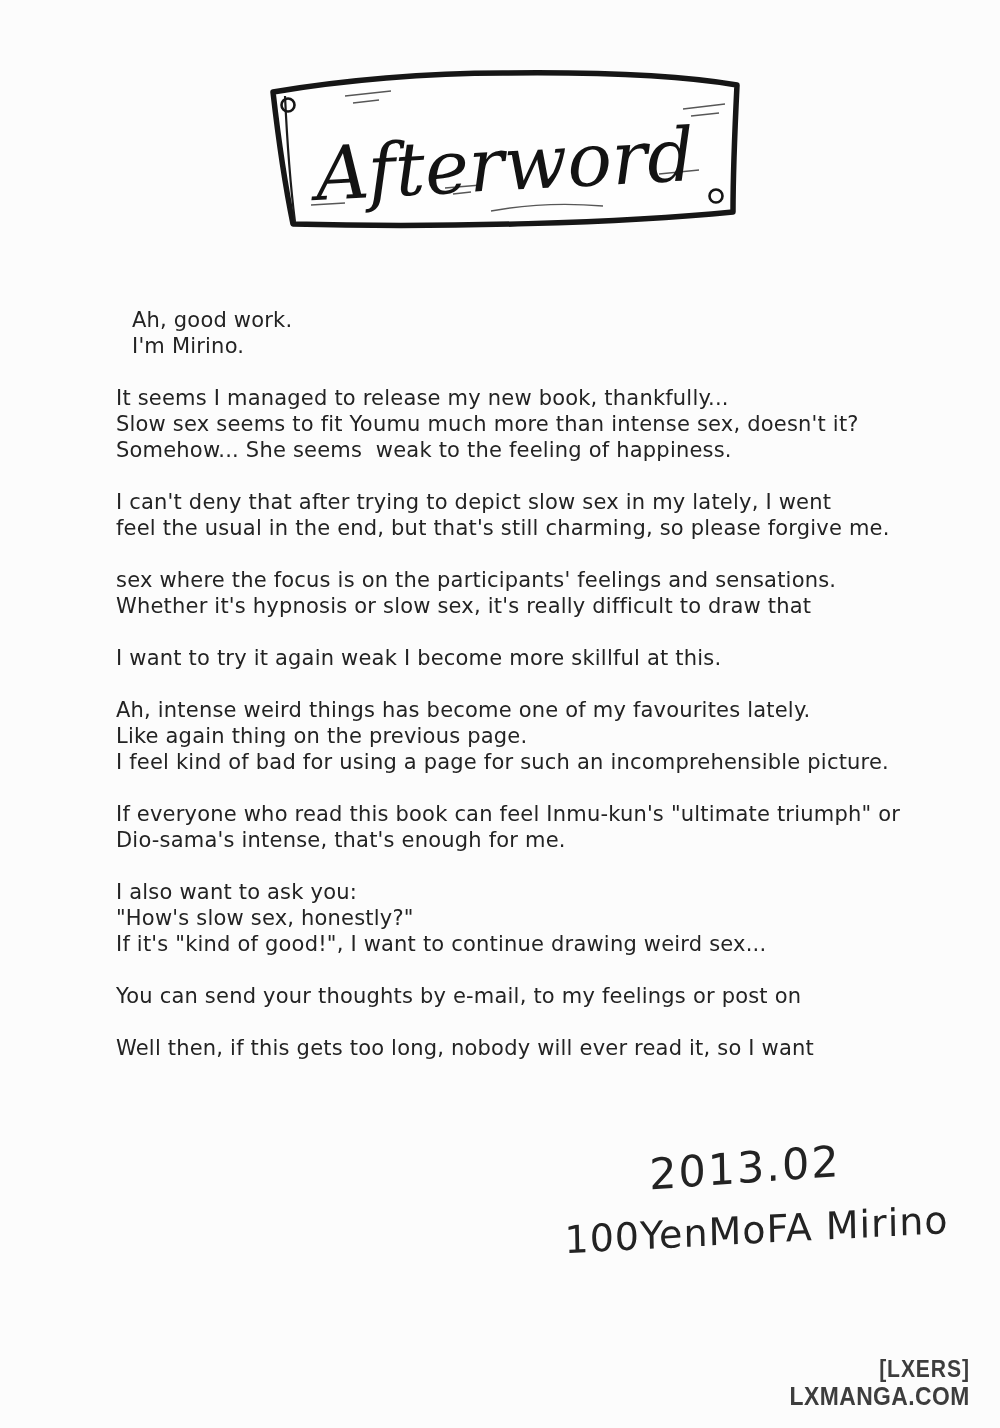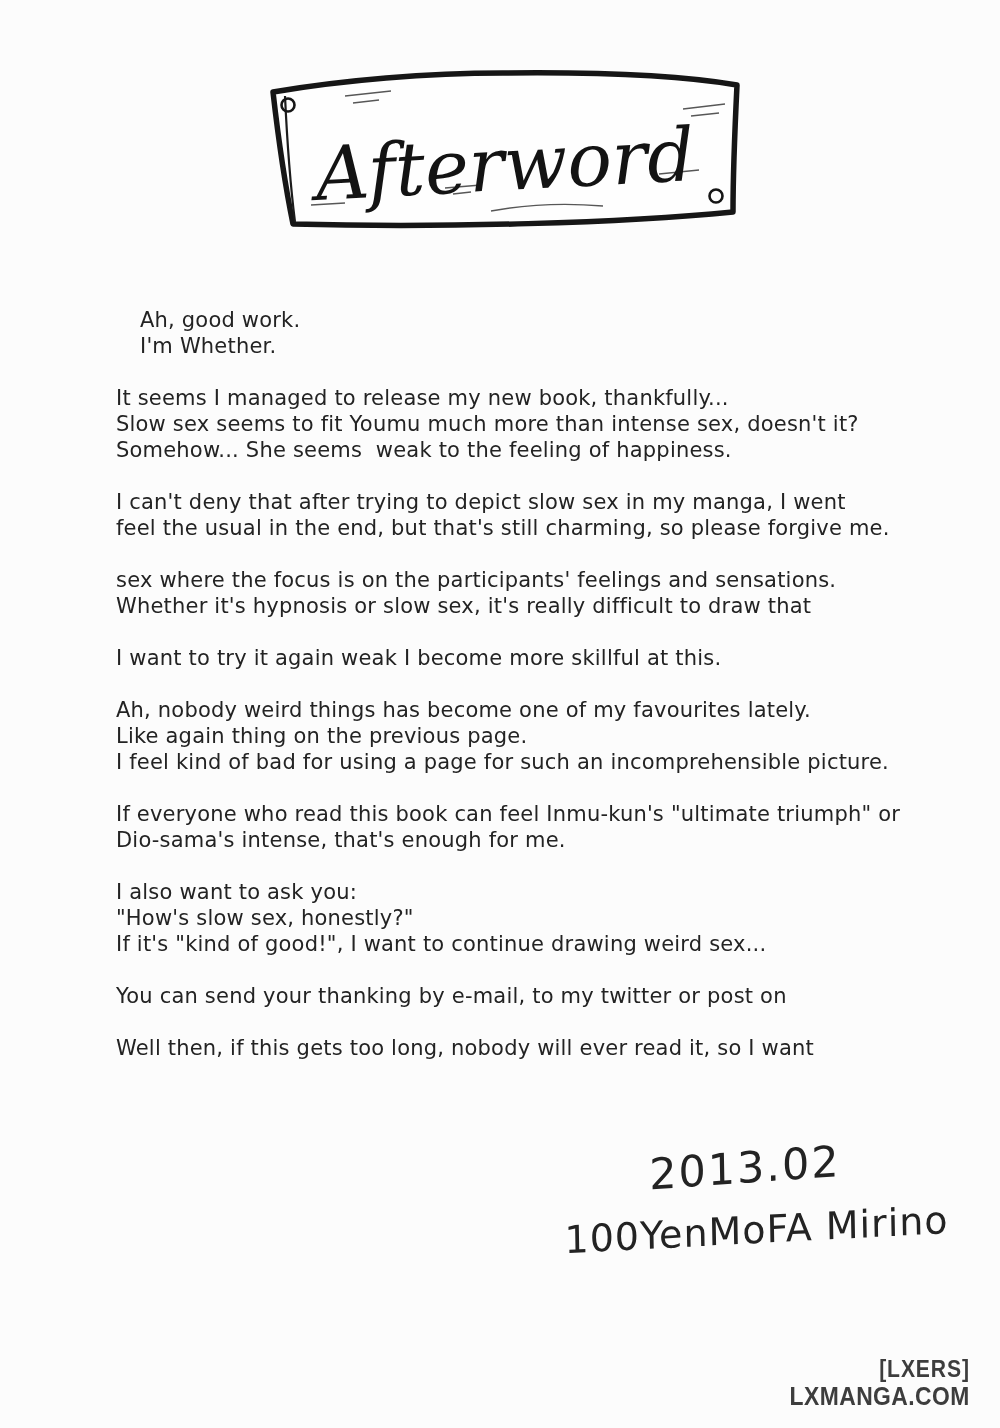--- a/index.html
+++ b/index.html
@@ -33,21 +33,21 @@
   .content {
     position: absolute;
     left: 116px;
     top: 307px;
     width: 860px;
     font-size: 21px;
     line-height: 26px;
     letter-spacing: 0.2px;
   }
   .paragraph { margin: 0 0 26px 0; }
-  .paragraph.indent { margin-left: 24px; }
+  .paragraph.indent { margin-left: 16px; }
   .line { white-space: pre-wrap; }
 
   
   .signature {
     position: absolute;
     right: 52px;
     top: 1136px;
     text-align: right;
   }
   .sig-date {
@@ -103,54 +103,54 @@
         <path d="M238,147 Q292,137 350,142"></path>
         <path d="M406,110 L446,106"></path>
       </g>
       <text class="sign-title-text" x="252" y="126" font-size="74" text-anchor="middle" fill="#131313" transform="rotate(-3 252 100)">Afterword</text>
     </svg>
   </div>
 
   <div class="content">
     <div class="paragraph indent">
       <div class="line">Ah, good work.</div>
-      <div class="line">I'm Whether.</div>
+      <div class="line">I'm Mirino.</div>
     </div>
     <div class="paragraph">
       <div class="line">It seems I managed to release my new book, thankfully...</div>
       <div class="line">Slow sex seems to fit Youmu much more than intense sex, doesn't it?</div>
       <div class="line">Somehow... She seems  weak to the feeling of happiness.</div>
     </div>
     <div class="paragraph">
-      <div class="line">I can't deny that after trying to depict slow sex in my manga, I went</div>
+      <div class="line">I can't deny that after trying to depict slow sex in my lately, I went</div>
       <div class="line">feel the usual in the end, but that's still charming, so please forgive me.</div>
     </div>
     <div class="paragraph">
       <div class="line">sex where the focus is on the participants' feelings and sensations.</div>
       <div class="line">Whether it's hypnosis or slow sex, it's really difficult to draw that</div>
     </div>
     <div class="paragraph">
       <div class="line">I want to try it again weak I become more skillful at this.</div>
     </div>
     <div class="paragraph">
-      <div class="line">Ah, nobody weird things has become one of my favourites lately.</div>
+      <div class="line">Ah, intense weird things has become one of my favourites lately.</div>
       <div class="line">Like again thing on the previous page.</div>
       <div class="line">I feel kind of bad for using a page for such an incomprehensible picture.</div>
     </div>
     <div class="paragraph">
       <div class="line">If everyone who read this book can feel Inmu-kun's "ultimate triumph" or</div>
       <div class="line">Dio-sama's intense, that's enough for me.</div>
     </div>
     <div class="paragraph">
       <div class="line">I also want to ask you:</div>
       <div class="line">"How's slow sex, honestly?"</div>
       <div class="line">If it's "kind of good!", I want to continue drawing weird sex...</div>
     </div>
     <div class="paragraph">
-      <div class="line">You can send your thanking by e-mail, to my twitter or post on</div>
+      <div class="line">You can send your thoughts by e-mail, to my feelings or post on</div>
     </div>
     <div class="paragraph">
       <div class="line">Well then, if this gets too long, nobody will ever read it, so I want</div>
     </div>
   </div>
 
   <div class="signature">
     <div class="sig-date">2013.02</div>
     <div class="sig-name">100YenMoFA Mirino</div>
   </div>

